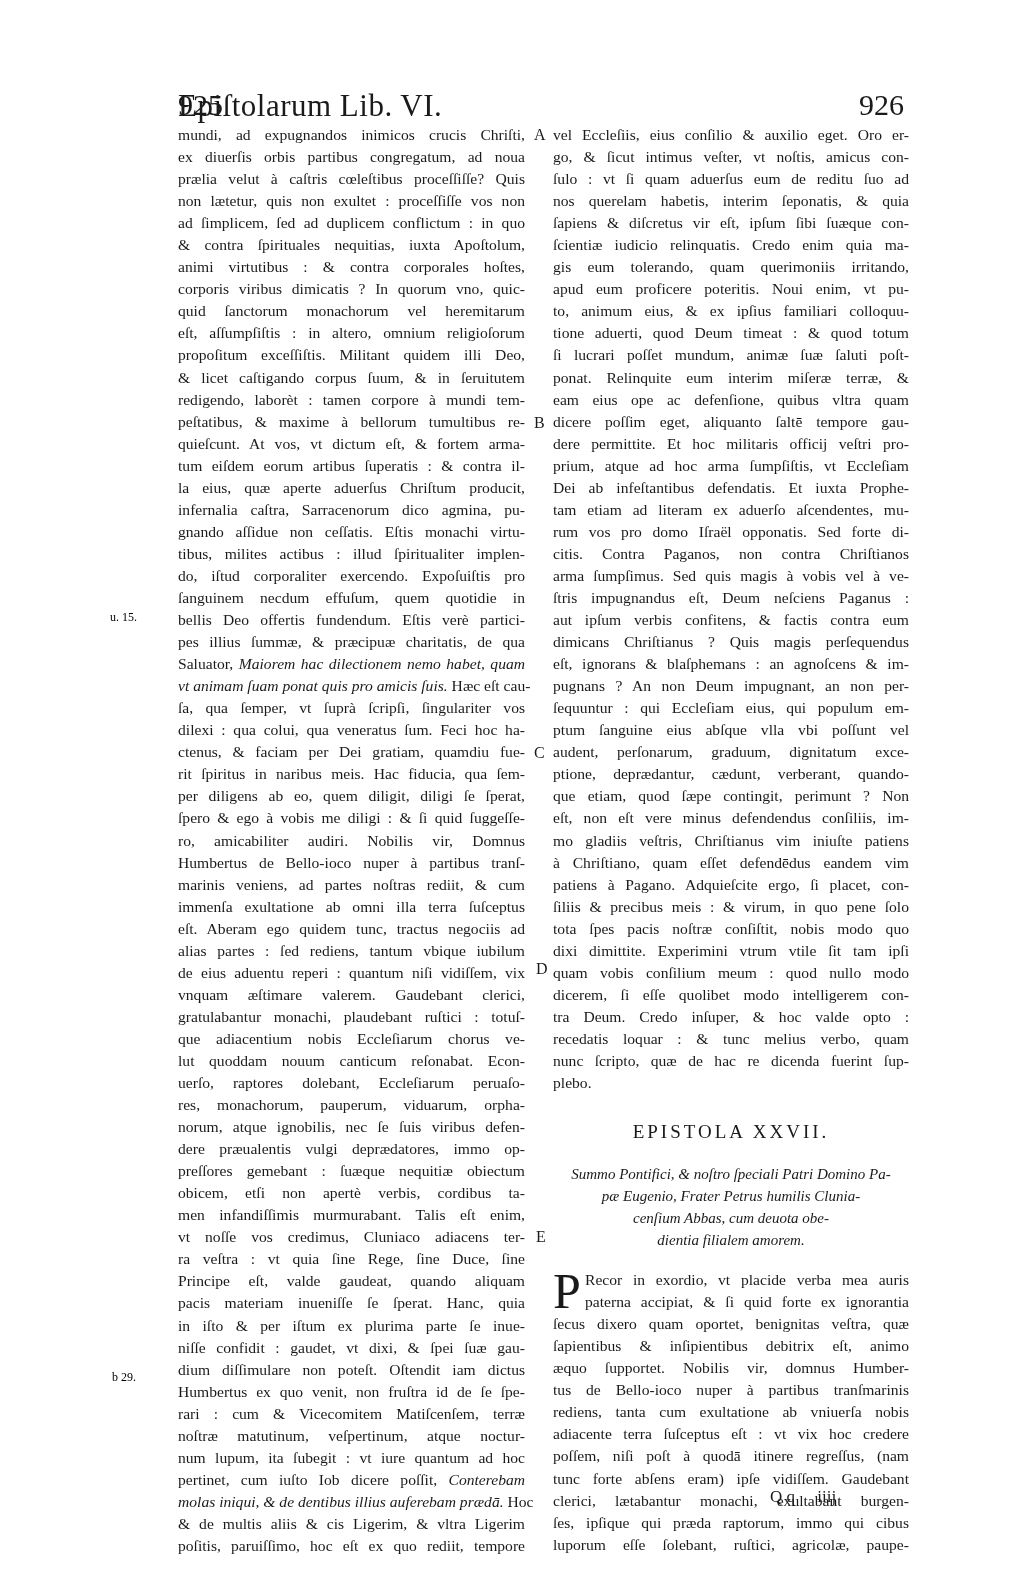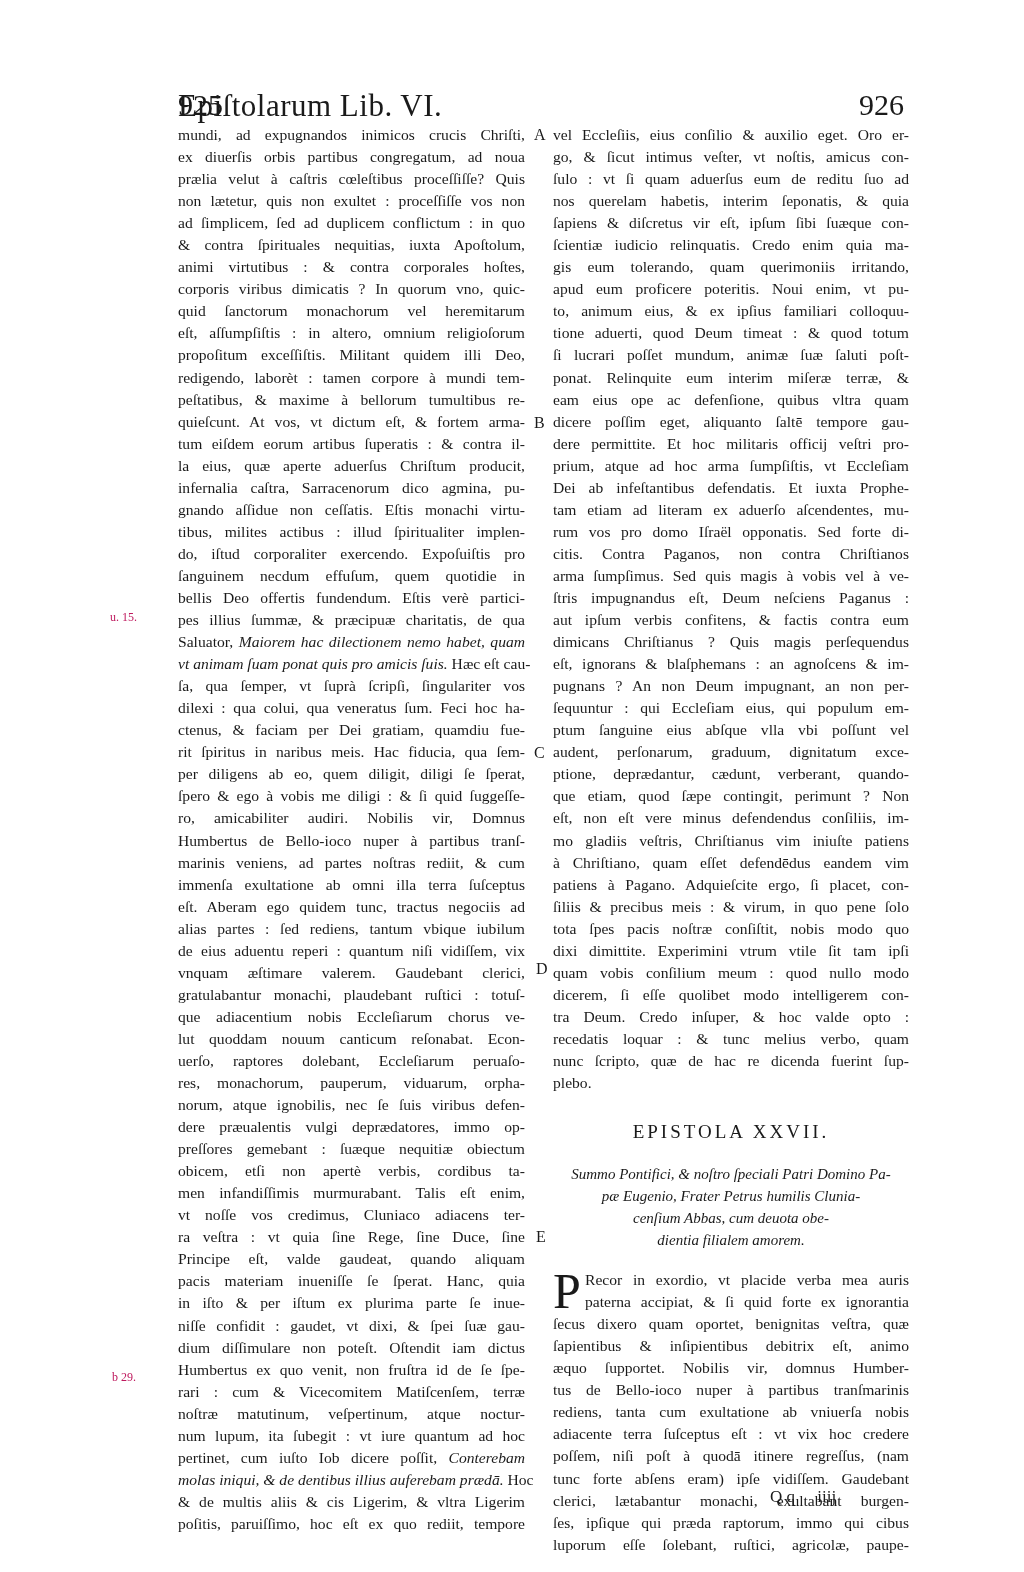--- a/index.html
+++ b/index.html
@@ -9,21 +9,21 @@
   .pnum-left { position:absolute; left:0; top:0; font-size:30px; }
   .running-title { position:absolute; left:0; right:0; top:0; text-align:left; font-size:31px; letter-spacing:0.5px; }
   .pnum-right { position:absolute; right:0; top:0; font-size:30px; }
   .col { position:absolute; top:124px; font-size:15.6px; line-height:22.05px; text-align:justify; }
   .col-left { left:178px; width:347px; }
   .col-right { left:553px; width:356px; }
   .line { display:block; white-space:nowrap; text-align:justify; text-align-last:justify; height:22.05px; overflow:visible; }
   .line.last { text-align-last:left; }
   .it { font-style:italic; }
   .marker { position:absolute; font-size:16px; }
-  .margin-note { position:absolute; font-size:12px; color:#be185d; }
+  .margin-note { position:absolute; font-size:12px; color:#000000; }
   .ep-title { display:block; text-align:center; font-size:19px; letter-spacing:3px; margin:27px 0 20px 0; }
   .ep-sal { display:block; text-align:center; font-style:italic; font-size:15px; line-height:22px; }
   .ep-body { margin-top:18px; position:relative; }
   .dropcap { position:absolute; left:0; top:0; font-size:50px; line-height:44px; }
   .indent { padding-left:32px; }
   .sig { position:absolute; top:1487px; left:770px; font-size:17px; }
   .sig span { margin-right:18px; }
 </style>
 </head>
 <body>
@@ -39,20 +39,21 @@
     <span class="line">ex diuerſis orbis partibus congregatum, ad noua</span>
     <span class="line">prælia velut à caſtris cœleſtibus proceſſiſſe? Quis</span>
     <span class="line">non lætetur, quis non exultet : proceſſiſſe vos non</span>
     <span class="line">ad ſimplicem, ſed ad duplicem conflictum : in quo</span>
     <span class="line">&amp; contra ſpirituales nequitias, iuxta Apoſtolum,</span>
     <span class="line">animi virtutibus : &amp; contra corporales hoſtes,</span>
     <span class="line">corporis viribus dimicatis ? In quorum vno, quic-</span>
     <span class="line">quid ſanctorum monachorum vel heremitarum</span>
     <span class="line">eſt, aſſumpſiſtis : in altero, omnium religioſorum</span>
     <span class="line">propoſitum exceſſiſtis. Militant quidem illi Deo,</span>
+    <span class="line">&amp; licet caſtigando corpus ſuum, &amp; in ſeruitutem</span>
     <span class="line">redigendo, laborèt : tamen corpore à mundi tem-</span>
     <span class="line">peſtatibus, &amp; maxime à bellorum tumultibus re-</span>
     <span class="line">quieſcunt. At vos, vt dictum eſt, &amp; fortem arma-</span>
     <span class="line">tum eiſdem eorum artibus ſuperatis : &amp; contra il-</span>
     <span class="line">la eius, quæ aperte aduerſus Chriſtum producit,</span>
     <span class="line">infernalia caſtra, Sarracenorum dico agmina, pu-</span>
     <span class="line">gnando aſſidue non ceſſatis. Eſtis monachi virtu-</span>
     <span class="line">tibus, milites actibus : illud ſpiritualiter implen-</span>
     <span class="line">do, iſtud corporaliter exercendo. Expoſuiſtis pro</span>
     <span class="line">ſanguinem necdum effuſum, quem quotidie in</span>

